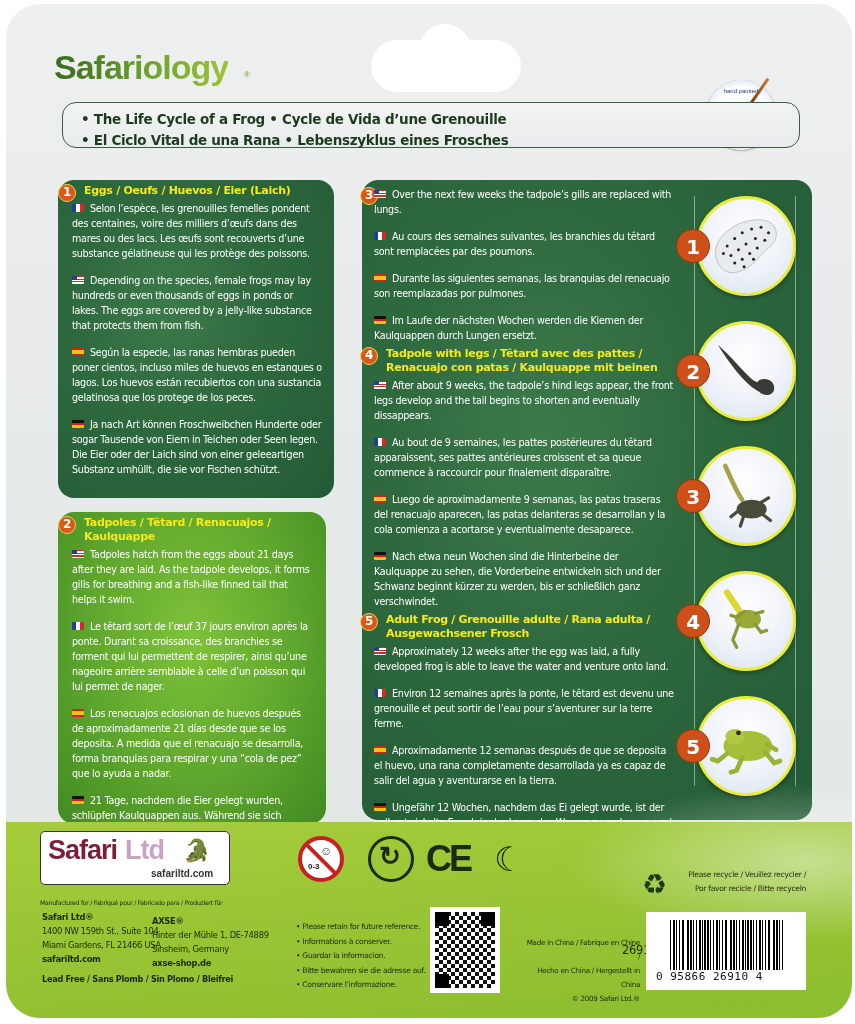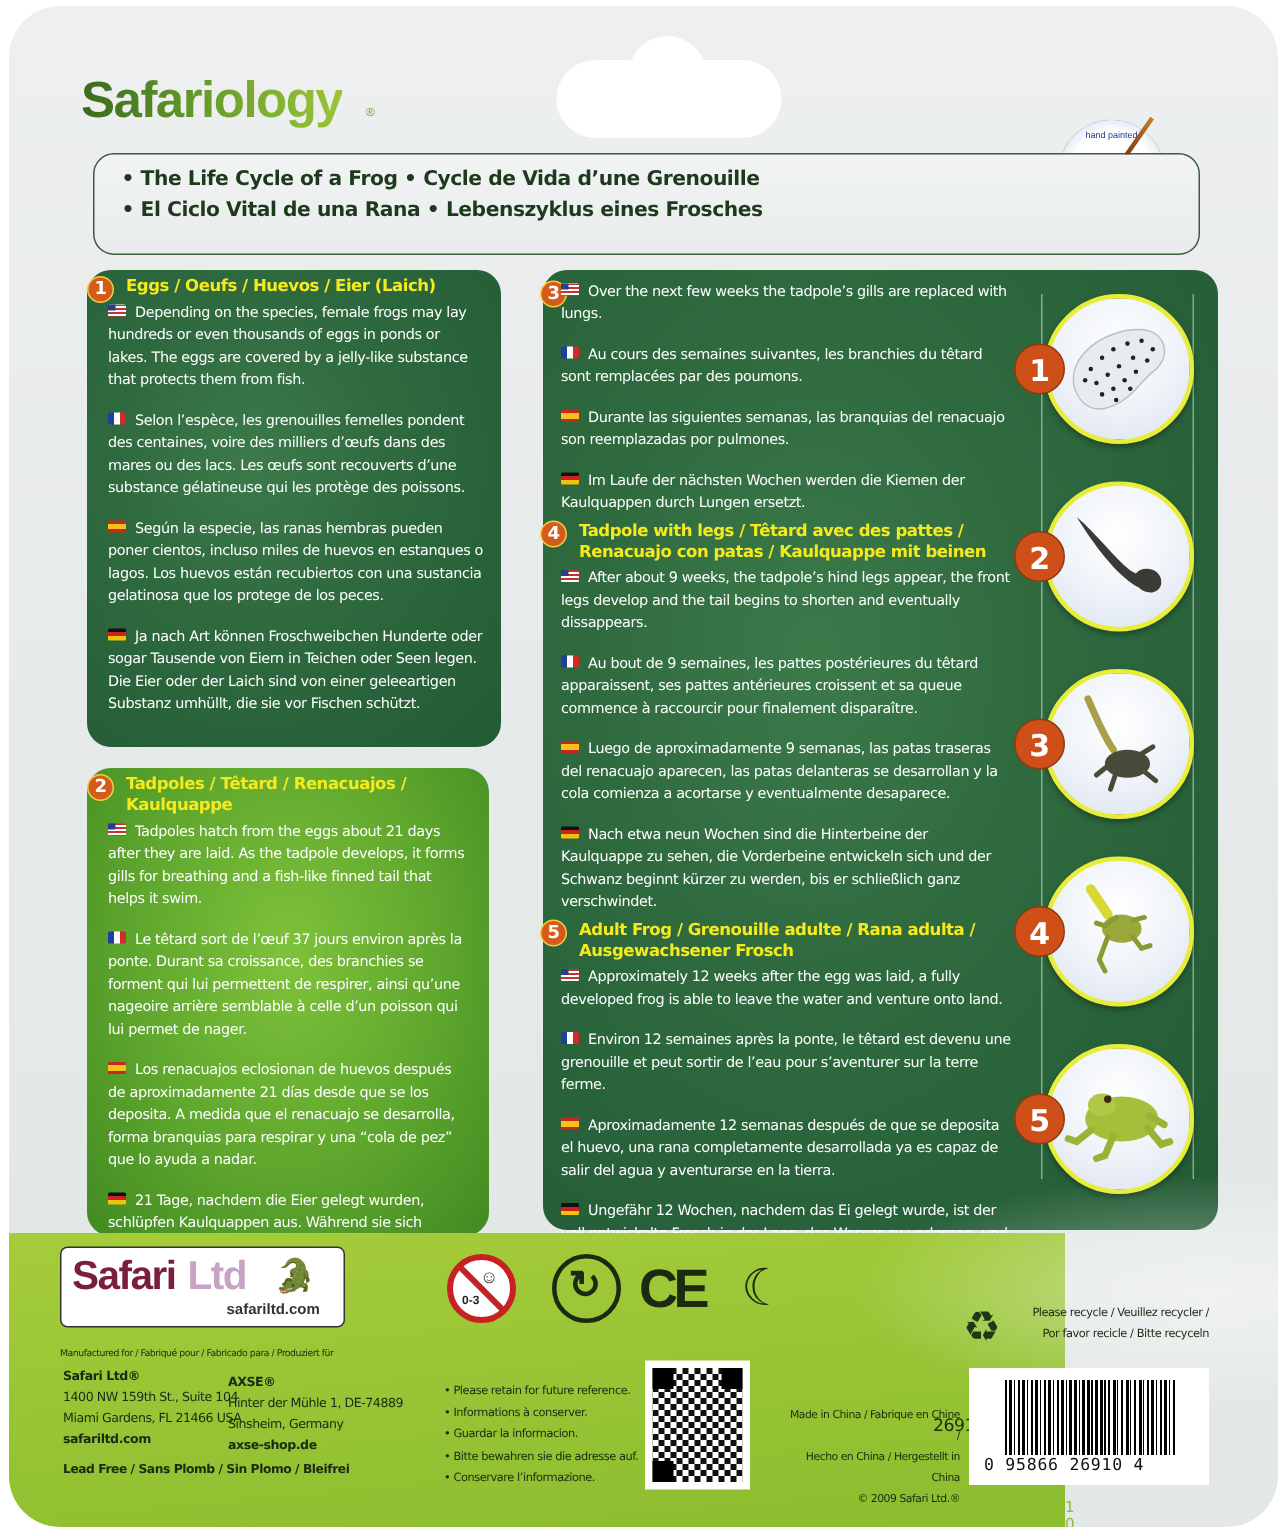--- a/index.html
+++ b/index.html
@@ -24,21 +24,21 @@
   .brand {
     position: absolute; left: 48px; top: 44px;
     font-family: "Liberation Sans", sans-serif; font-weight: bold;
     font-size: 34px; letter-spacing: -1px;
     background: linear-gradient(90deg, #3a6b1e 0%, #6a9e2b 50%, #9cc43a 100%);
     -webkit-background-clip: text; background-clip: text; color: transparent;
   }
   .brand-reg { position: absolute; left: 238px; top: 66px; font-size: 8px; color: #6a9e2b; }
 
   .title-box {
-    position: absolute; left: 56px; top: 98px; width: 738px; height: 68px;
+    position: absolute; left: 56px; top: 98px; width: 738px; height: 46px;
     border: 1.5px solid #3b5d3b; border-radius: 14px;
     background: linear-gradient(180deg, #f2f4f4, #e9ecec);
     padding: 6px 18px;
   }
   .title-line {
     font-family: "DejaVu Sans", sans-serif; font-size: 13.5px; font-weight: bold;
     color: #1d3a1d; line-height: 21px; letter-spacing: -0.3px;
   }
 
   .badge-hp {
@@ -93,21 +93,21 @@
     border: 3px solid #e8ec3a; box-shadow: 0 2px 4px rgba(0,0,0,.35);
   }
   .stage-num {
     position: absolute; left: 8px; width: 34px; height: 34px; border-radius: 50%;
     background: #cf4f18; color: #fff; font-weight: bold; font-size: 20px; text-align: center;
     line-height: 34px; border: 1px solid #8e3a10; font-family: "DejaVu Sans", sans-serif;
   }
   .stage-glyph { position: absolute; left: 0; top: 0; width: 100%; height: 100%; }
 
   .bottom {
-    position: absolute; left: 0; top: 818px; width: 704px; height: 196px;
+    position: absolute; left: 0; top: 818px; width: 846px; height: 196px;
     background: linear-gradient(175deg, #a6cc3a 0%, #9ac636 40%, #8bbd2e 100%);
   }
   .bottom-sweep {
     position: absolute; left: 560px; top: -40px; width: 400px; height: 160px;
     background: radial-gradient(ellipse at 60% 50%, rgba(255,255,255,.45), rgba(255,255,255,0) 70%);
   }
 
   .safari-logo {
     position: absolute; left: 34px; top: 9px; width: 190px; height: 54px;
     background: #fff; border: 1.5px solid #333; border-radius: 5px;
@@ -183,22 +183,22 @@
   <div class="title-box">
     <div class="title-line">• The Life Cycle of a Frog • Cycle de Vida d’une Grenouille</div>
     <div class="title-line">• El Ciclo Vital de una Rana • Lebenszyklus eines Frosches</div>
   </div>
 
   <div class="panel panel-dark p1">
     <div class="sec-head">
       <span class="num-badge">1</span>
       <span>Eggs / Oeufs / Huevos / Eier (Laich)</span>
     </div>
+    <div class="para"><span class="flag flag-fr"></span><span>Selon l’espèce, les grenouilles femelles pondent des centaines, voire des milliers d’œufs dans des mares ou des lacs. Les œufs sont recouverts d’une substance gélatineuse qui les protège des poissons.</span></div>
     <div class="para"><span class="flag flag-us"></span><span>Depending on the species, female frogs may lay hundreds or even thousands of eggs in ponds or lakes. The eggs are covered by a jelly-like substance that protects them from fish.</span></div>
-    <div class="para"><span class="flag flag-fr"></span><span>Selon l’espèce, les grenouilles femelles pondent des centaines, voire des milliers d’œufs dans des mares ou des lacs. Les œufs sont recouverts d’une substance gélatineuse qui les protège des poissons.</span></div>
     <div class="para"><span class="flag flag-es"></span><span>Según la especie, las ranas hembras pueden poner cientos, incluso miles de huevos en estanques o lagos. Los huevos están recubiertos con una sustancia gelatinosa que los protege de los peces.</span></div>
     <div class="para"><span class="flag flag-de"></span><span>Ja nach Art können Froschweibchen Hunderte oder sogar Tausende von Eiern in Teichen oder Seen legen. Die Eier oder der Laich sind von einer geleeartigen Substanz umhüllt, die sie vor Fischen schützt.</span></div>
   </div>
 
   <div class="panel panel-light p2">
     <div class="sec-head">
       <span class="num-badge">2</span>
       <span>Tadpoles / Têtard / Renacuajos / Kaulquappe</span>
     </div>
     <div class="para"><span class="flag flag-us"></span><span>Tadpoles hatch from the eggs about 21 days after they are laid. As the tadpole develops, it forms gills for breathing and a fish-like finned tail that helps it swim.</span></div>

